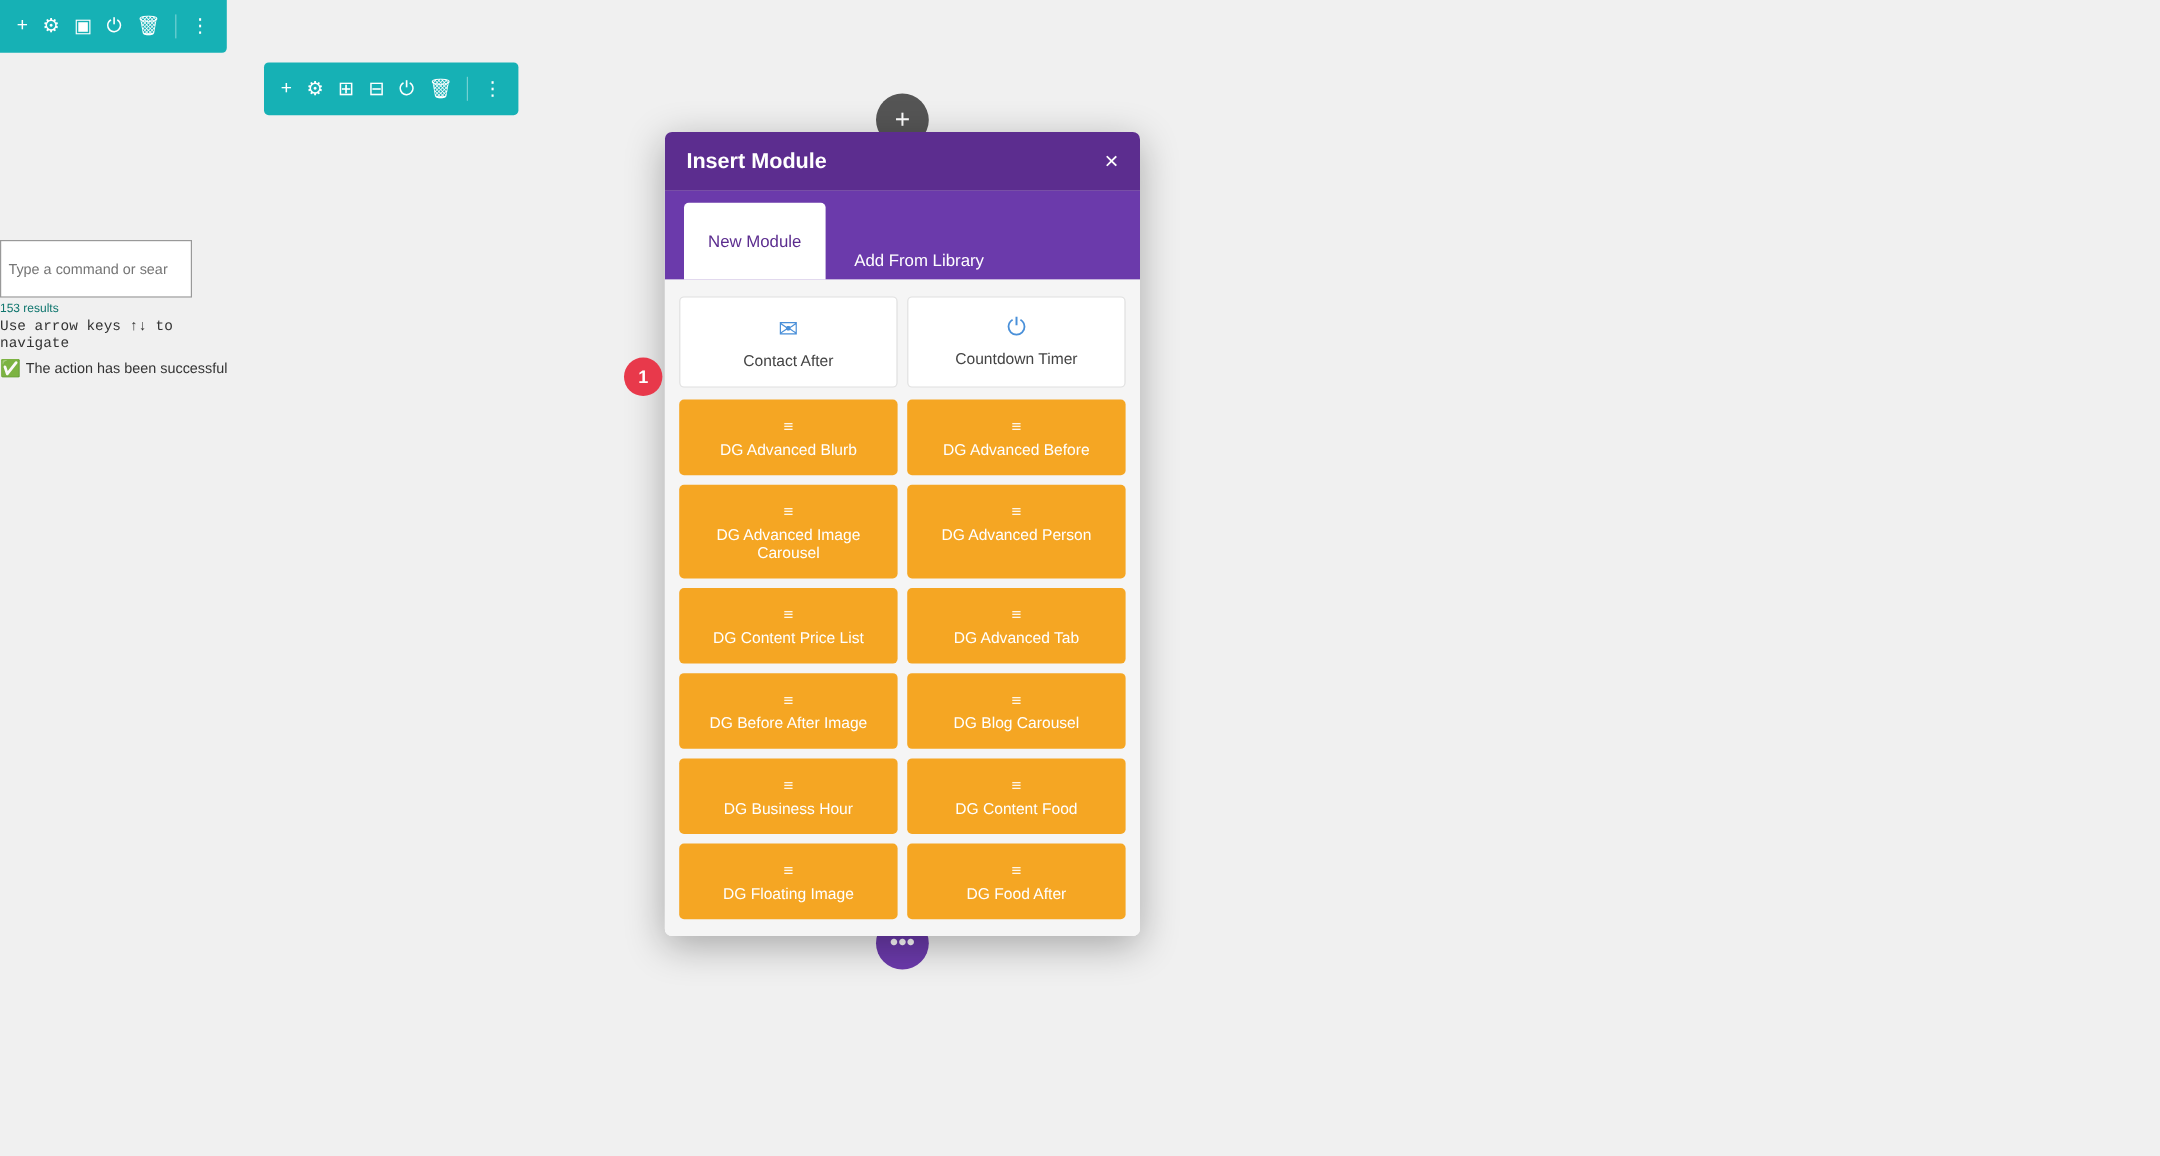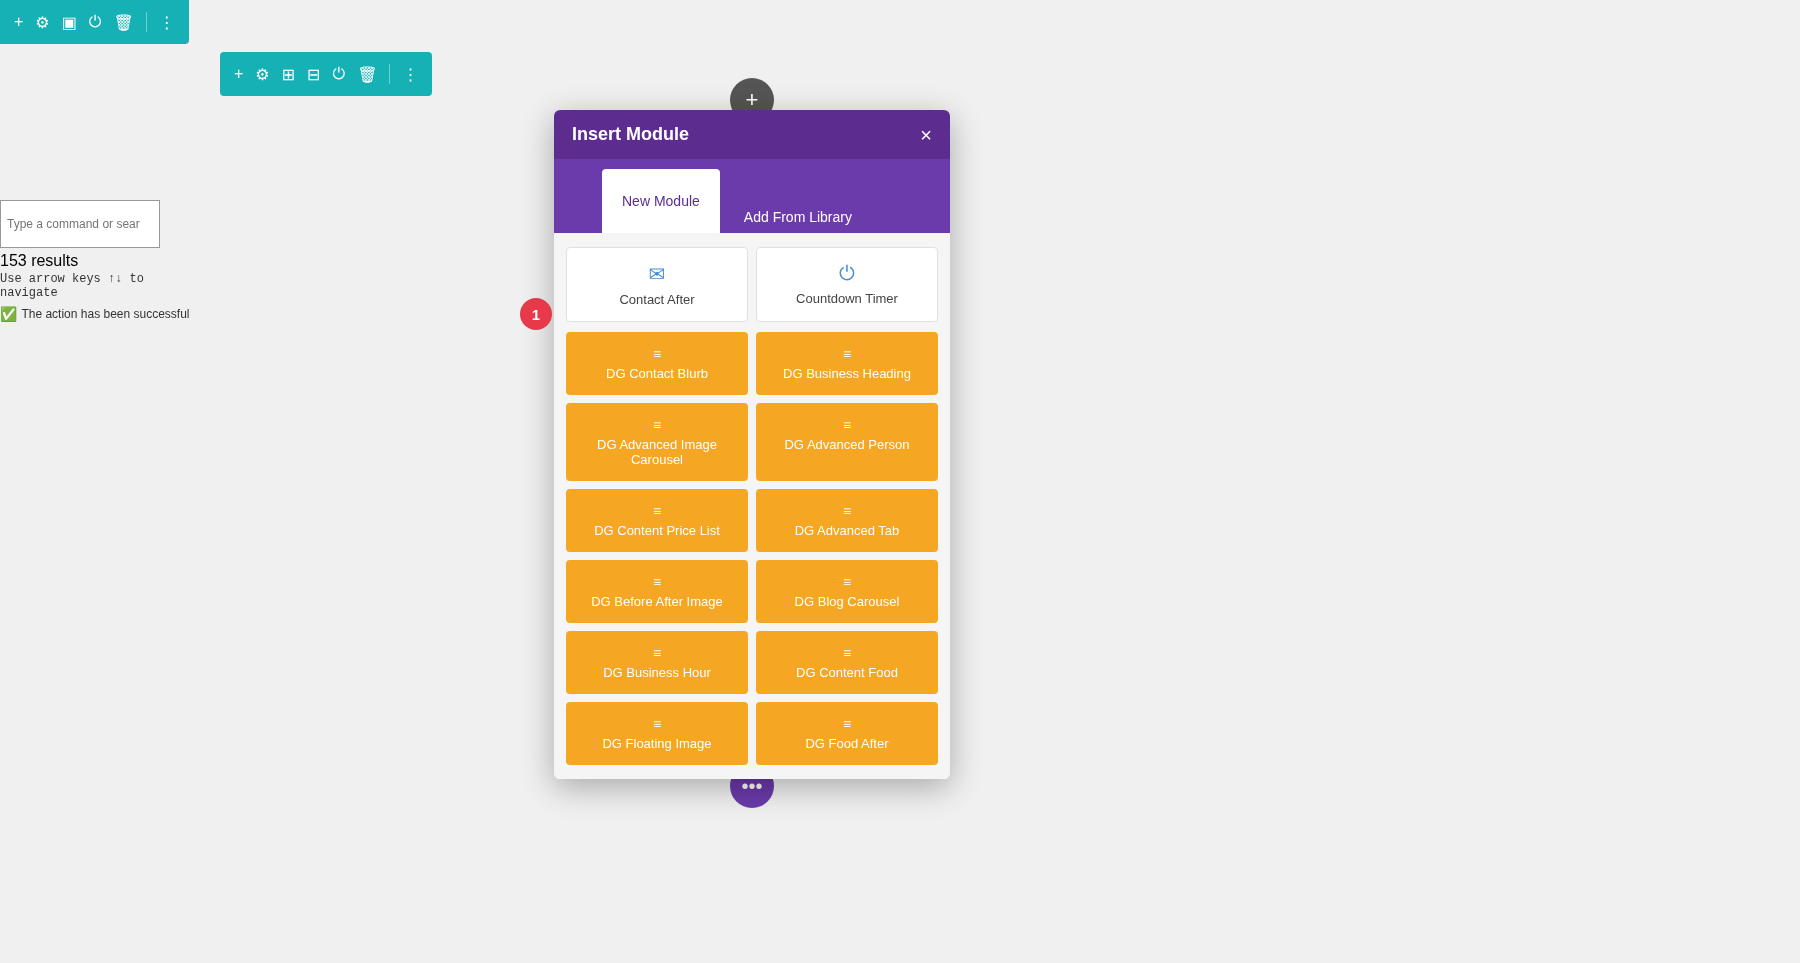--- a/index.html
+++ b/index.html
@@ -59,22 +59,22 @@
     }
     .search-box {
       border: 1px solid #999;
       background: white;
       padding: 16px 6px;
       font-size: 12px;
       width: 160px;
       color: #555;
     }
     .results-text {
-      font-size: 16px;
-      color: #000000;
+      font-size: 10px;
+      color: #0f766e;
       margin-top: 4px;
     }
     .nav-hint {
       font-size: 12px;
       color: #333;
       margin-top: 2px;
       font-family: Liberation Mono, monospace;
     }
     .success-msg {
       font-size: 12px;
@@ -175,21 +175,20 @@
       padding: 8px 20px;
       border-radius: 4px 4px 0 0;
       font-size: 14px;
       cursor: pointer;
       border: none;
       font-weight: 500;
     }
     .tab-btn.active {
       background: white;
       color: #5c2d8f;
-      margin-left: 32px;
     }
     .tab-btn.inactive {
       background: transparent;
       color: white;
       margin-top: 32px;
     }
 
     
     .modal-body {
       background: #f5f5f5;
@@ -353,25 +352,25 @@
       </div>
       <div class="white-module-item">
         <span class="module-icon power">⏻</span>
         <span>Countdown Timer</span>
       </div>
     </div>
 
     <div class="orange-module-grid">
       <div class="orange-module-item">
         <span class="menu-icon">≡</span>
-        <span>DG Contact Blurb</span>
-      </div>
-      <div class="orange-module-item">
-        <span class="menu-icon">≡</span>
-        <span>DG Business Heading</span>
+        <span>DG Advanced Blurb</span>
+      </div>
+      <div class="orange-module-item">
+        <span class="menu-icon">≡</span>
+        <span>DG Advanced Before</span>
       </div>
       <div class="orange-module-item">
         <span class="menu-icon">≡</span>
         <span>DG Advanced Image Carousel</span>
       </div>
       <div class="orange-module-item">
         <span class="menu-icon">≡</span>
         <span>DG Advanced Person</span>
       </div>
       <div class="orange-module-item">

